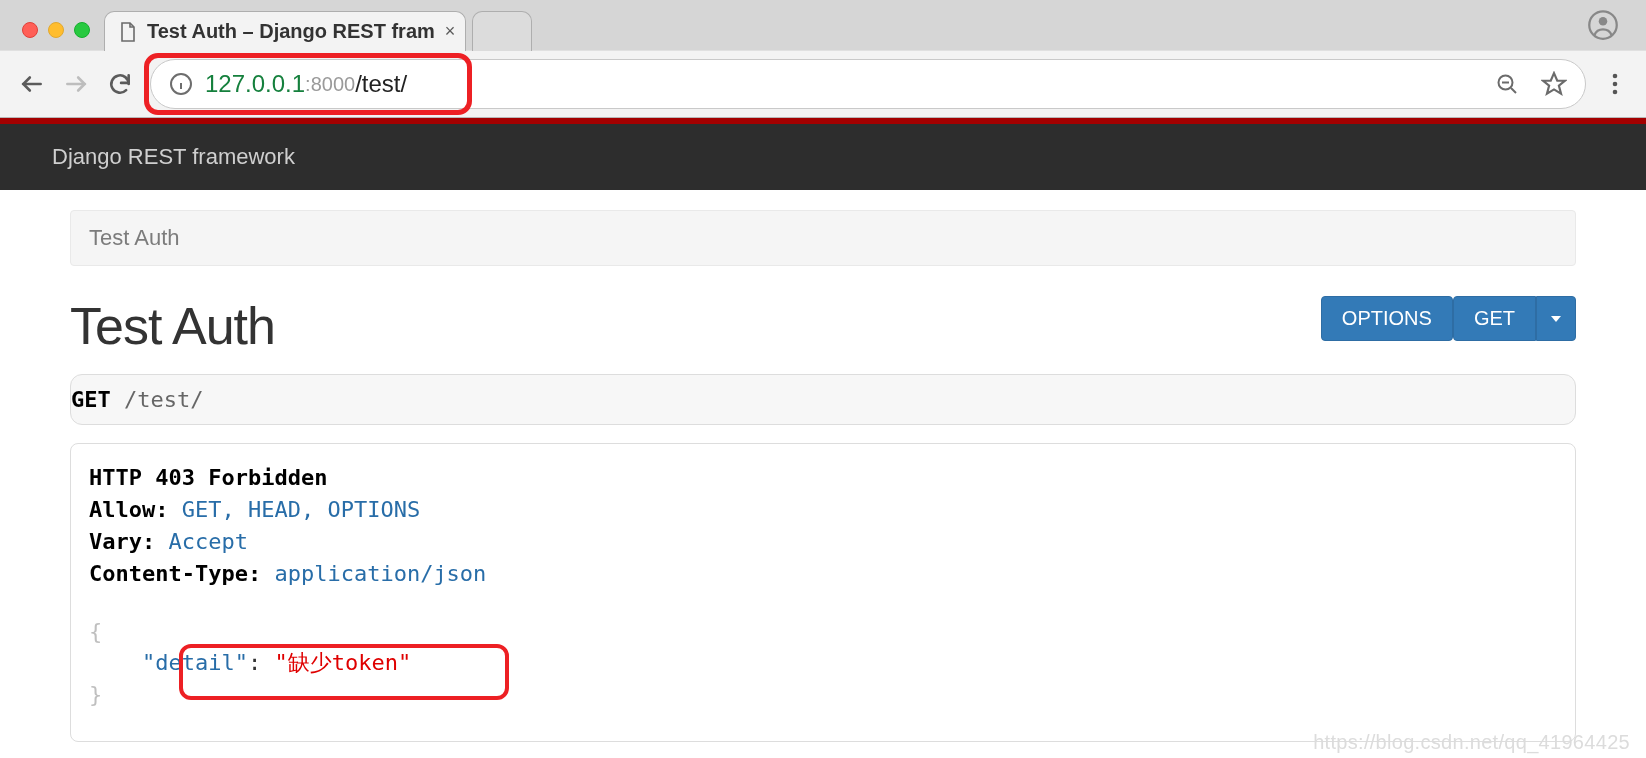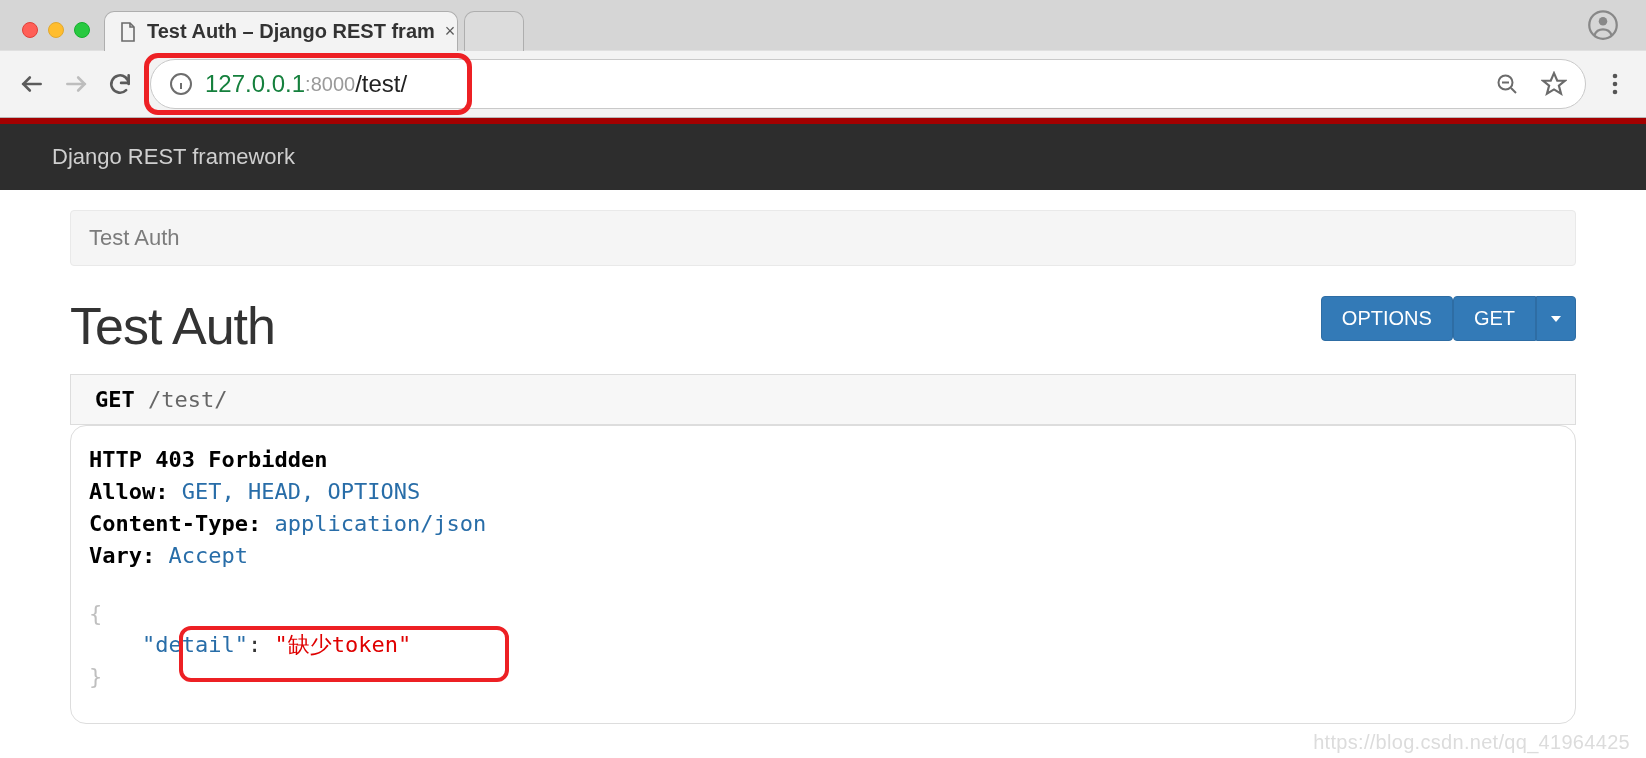--- a/index.html
+++ b/index.html
@@ -6,21 +6,21 @@
 body { font-family: -apple-system, BlinkMacSystemFont, "Segoe UI", Helvetica, Arial, sans-serif; background: #fff; width: 1646px; }
 
 
 .browser-chrome { background: #d6d6d6; border-bottom: 1px solid #b8b8b8; }
 .tab-bar { display: flex; align-items: flex-end; height: 50px; padding-left: 12px; }
 .traffic-lights { display: flex; gap: 10px; align-items: center; padding: 0 14px 12px 10px; }
 .tlight { width: 16px; height: 16px; border-radius: 50%; }
 .tl-red { background: #ff5f57; border: 1px solid #e14039; }
 .tl-yellow { background: #ffbd2e; border: 1px solid #e1a82f; }
 .tl-green { background: #28c940; border: 1px solid #14ae2d; }
-.tab { display: flex; align-items: center; background: #f3f3f3; border: 1px solid #aeaeae; border-bottom: none; border-top-left-radius: 10px; border-top-right-radius: 10px; padding: 8px 2px 8px 14px; margin-right: 6px; max-width: 410px; height: 40px; margin-bottom: -1px; }
+.tab { display: flex; align-items: center; background: #f3f3f3; border: 1px solid #aeaeae; border-bottom: none; border-top-left-radius: 10px; border-top-right-radius: 10px; padding: 8px 10px 8px 14px; margin-right: 6px; max-width: 410px; height: 40px; margin-bottom: -1px; }
 .tab.ghost { background: #dcdcdc; width: 60px; }
 .tab .page-icon { margin-right: 10px; color: #6b6b6b; }
 .tab .title { font-size: 20px; font-weight: 600; color: #333; white-space: nowrap; overflow: hidden; text-overflow: clip; flex: 1; }
 .tab .close { margin-left: 10px; font-size: 18px; color: #5b5b5b; cursor: pointer; }
 .avatar-icon { margin-left: auto; padding: 0 28px 10px 0; color: #888; }
 
 .toolbar { display: flex; align-items: center; background: #f3f3f3; padding: 8px 10px; border-top: 1px solid #e0e0e0; }
 .nav-btn { width: 44px; height: 44px; display: flex; align-items: center; justify-content: center; color: #5b5b5b; background: none; border: none; cursor: pointer; }
 .nav-btn.disabled { color: #bdbdbd; }
 .url-bar-wrap { flex: 1; margin: 0 8px; position: relative; }
@@ -38,25 +38,25 @@
 .breadcrumb { background: #f5f5f5; border: 1px solid #e9e9e9; border-radius: 4px; padding: 14px 18px; color: #7c7c7c; font-size: 22px; font-weight: 300; margin-bottom: 30px; }
 .page-header-row { display: flex; align-items: flex-start; margin-bottom: 18px; }
 .page-heading { font-size: 52px; font-weight: 200; color: #333; letter-spacing: -1px; }
 .btn-group { margin-left: auto; display: flex; }
 .btn { background: #337ab7; color: #fff; border: 1px solid #2e6da4; border-radius: 4px; padding: 10px 20px; font-size: 20px; cursor: pointer; }
 .btn-split { display: flex; }
 .btn-split .btn { border-radius: 4px 0 0 4px; }
 .btn-split .caret-btn { background: #337ab7; color: #fff; border: 1px solid #2e6da4; border-left: 1px solid #2e6da4; border-radius: 0 4px 4px 0; padding: 10px 14px; cursor: pointer; display: flex; align-items: center; }
 .caret-down { width: 0; height: 0; border-left: 5px solid transparent; border-right: 5px solid transparent; border-top: 6px solid #fff; }
 
-.request-box { background: #f7f7f7; border: 1px solid #ddd; border-radius: 0; padding: 12px 24px; font-family: Menlo, Consolas, monospace; font-size: 22px; }
+.request-box { background: #f7f7f7; border: 1px solid #ddd; border-radius: 12px; padding: 12px 0; font-family: Menlo, Consolas, monospace; font-size: 22px; margin-bottom: 18px; }
 .request-box .method { font-weight: 700; }
 .request-box .path { color: #666; }
 
-.response-box { background: #fff; border: 1px solid #ddd; border-radius: 16px; padding: 18px 18px 30px 18px; font-family: Menlo, Consolas, monospace; font-size: 22px; line-height: 1.45; position: relative; }
+.response-box { background: #fff; border: 1px solid #ddd; border-radius: 8px; padding: 18px 18px 30px 18px; font-family: Menlo, Consolas, monospace; font-size: 22px; line-height: 1.45; position: relative; }
 .response-box .status, .response-box .hk { font-weight: 700; }
 .response-box .hv { color: #286da8; }
 .response-body { margin-top: 26px; color: #bfbfbf; }
 .json-key { color: #286da8; }
 .json-str { color: #df0000; }
 .body-highlight { position: absolute; border: 4px solid #ed2024; border-radius: 12px; left: 108px; top: 200px; width: 330px; height: 56px; pointer-events: none; }
 
 .watermark { position: fixed; right: 16px; bottom: 4px; color: #dcdcdc; font-size: 20px; letter-spacing: 0.3px; }
 
 svg { display: block; }
@@ -172,22 +172,22 @@
   </div>
 
   <div class="request-box">
     <span class="method">GET</span>
     <span class="path">/test/</span>
   </div>
 
   <div class="response-box">
     <div><span class="status">HTTP 403 Forbidden</span></div>
     <div><span class="hk">Allow:</span> <span class="hv">GET, HEAD, OPTIONS</span></div>
+    <div><span class="hk">Vary:</span> <span class="hv">Accept</span></div>
     <div><span class="hk">Content-Type:</span> <span class="hv">application/json</span></div>
-    <div><span class="hk">Vary:</span> <span class="hv">Accept</span></div>
 
     <div class="response-body">
       <div>{</div>
       <div>&nbsp;&nbsp;&nbsp;&nbsp;<span class="json-key">"detail"</span><span style="color:#333">: </span><span class="json-str">"缺少token"</span></div>
       <div>}</div>
     </div>
     <div class="body-highlight"></div>
   </div>
 </div>
 

